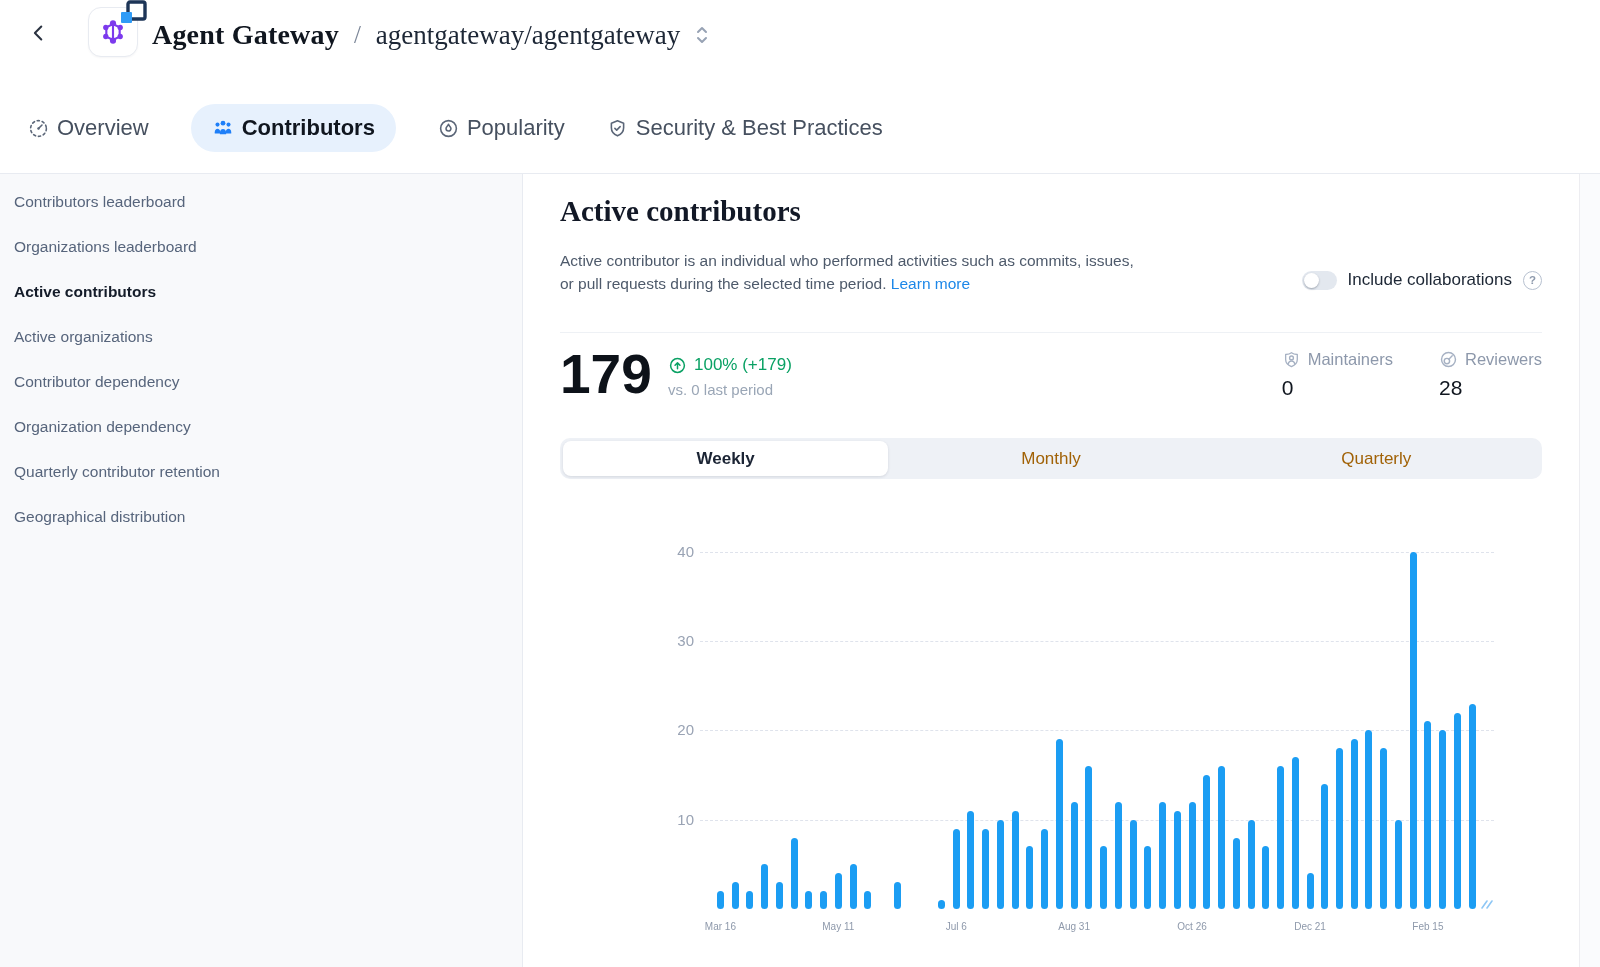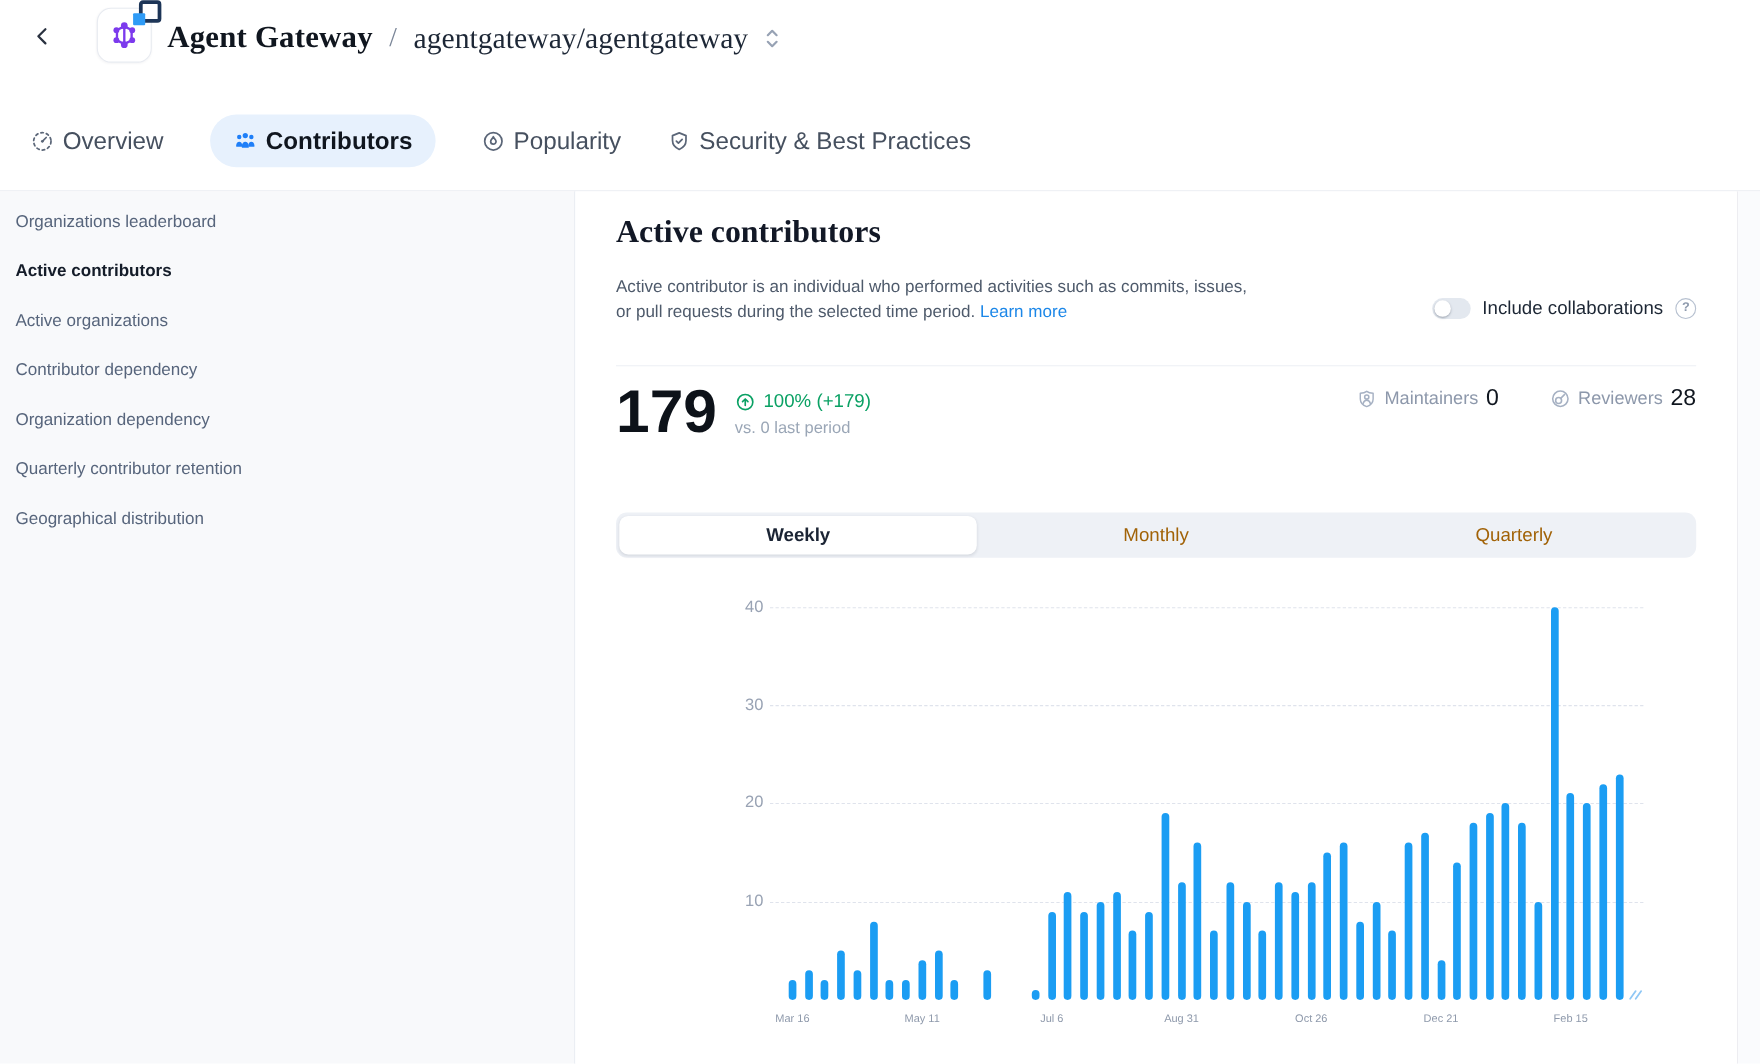--- a/index.html
+++ b/index.html
@@ -48,26 +48,26 @@
   .help-circle { width:19px; height:19px; border:1.5px solid #b7c1d0; border-radius:50%; color:#8d99ac; font-size:11.5px; display:flex; align-items:center; justify-content:center; cursor:pointer; font-weight:700; }
 
   .stats-divider { position:absolute; left:0; top:158px; width:982px; height:1px; background:#eef1f5; }
 
   .big-number { position:absolute; left:0; top:170px; font-size:55px; font-weight:600; color:#0d1219; line-height:60px; }
   .delta-col { position:absolute; left:108px; top:181px; }
   .delta-row { display:flex; align-items:center; gap:7px; font-size:17px; font-weight:500; color:#0aa164; }
   .delta-sub { margin-top:6px; font-size:15px; color:#9aa6b6; }
 
   .right-stats { position:absolute; right:0; top:176px; display:flex; gap:46px; }
-  .stat-group { display:flex; flex-direction:row; align-items:center; gap:7px; }
+  .stat-group { display:flex; flex-direction:column; align-items:flex-start; gap:7px; }
   .stat-label-row { display:flex; align-items:center; gap:7px; font-size:16.5px; color:#8d98ab; }
   .stat-value { font-size:21px; font-weight:500; color:#10161f; }
 
   
-  .segmented { position:absolute; left:0; top:292px; width:982px; height:41px; background:#eef1f6; border-radius:10px; display:flex; padding:3px; }
+  .segmented { position:absolute; left:0; top:264px; width:982px; height:41px; background:#eef1f6; border-radius:10px; display:flex; padding:3px; }
   .segment { flex:1; display:flex; align-items:center; justify-content:center; font-size:17px; color:#a16207; border-radius:8px; cursor:pointer; }
   .segment.active { background:#fff; color:#1b2434; font-weight:600; box-shadow:0 1px 3px rgba(25,35,60,.12); }
 
   
   .chart { position:absolute; left:0; top:331px; width:982px; height:450px; }
   .gridline { position:absolute; height:0; border-top:1.5px dashed #dfe3ec; }
   .ylabel { position:absolute; width:60px; text-align:right; font-size:15px; color:#99a3b4; }
   .bar { position:absolute; width:7px; border-radius:3.5px; background:#1b9df3; cursor:pointer; }
   .xlabel { position:absolute; width:90px; text-align:center; font-size:10px; color:#8e99ab; }
 </style>
@@ -153,20 +153,21 @@
         <path d="m9 11.8 2.1 2.1 3.9-4"></path>
       </svg>
     </span>
     <span>Security &amp; Best Practices</span>
   </div>
 </div>
 
 <div class="page-divider"></div>
 
 <div class="sidebar">
+  <div class="side-item">Contributors leaderboard</div>
   <div class="side-item">Organizations leaderboard</div>
   <div class="side-item active">Active contributors</div>
   <div class="side-item">Active organizations</div>
   <div class="side-item">Contributor dependency</div>
   <div class="side-item">Organization dependency</div>
   <div class="side-item">Quarterly contributor retention</div>
   <div class="side-item">Geographical distribution</div>
 </div>
 
 <div class="scroll-gutter"></div>

